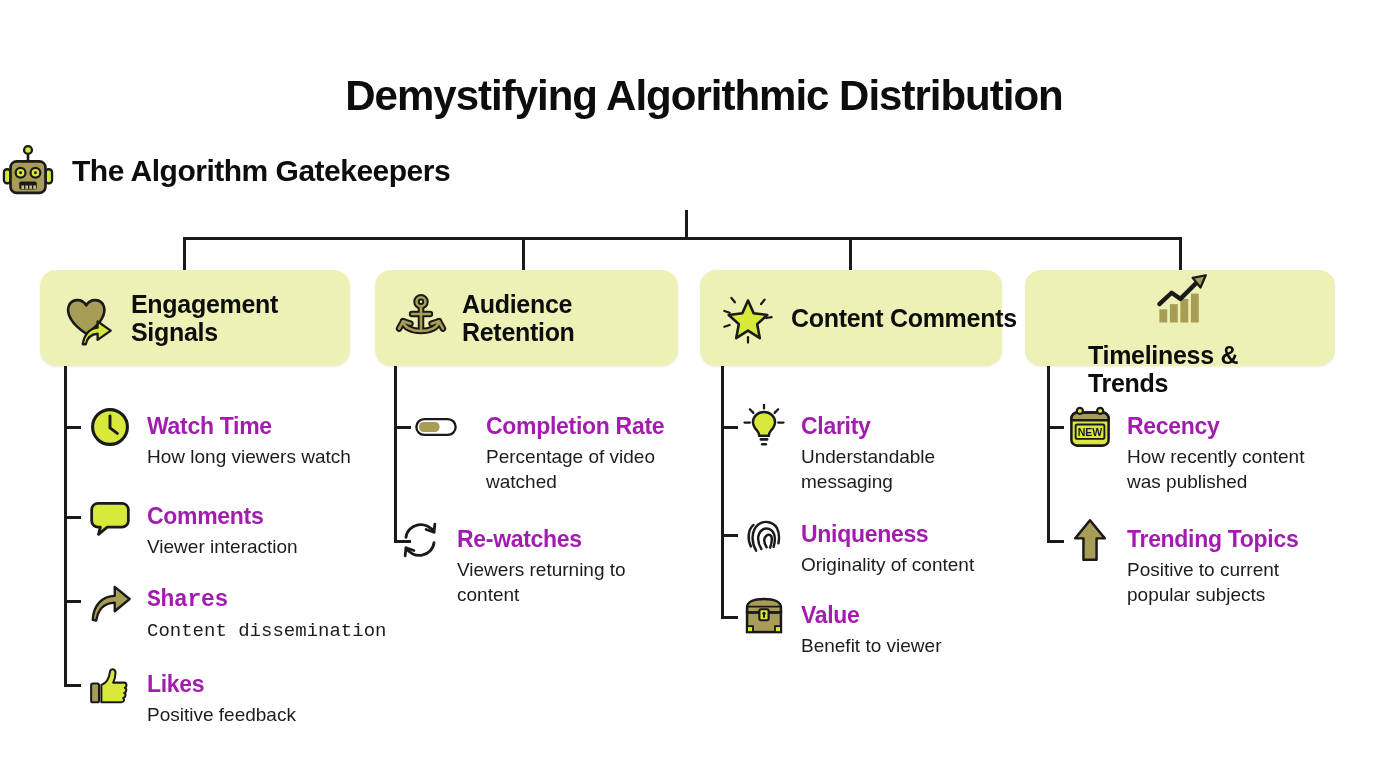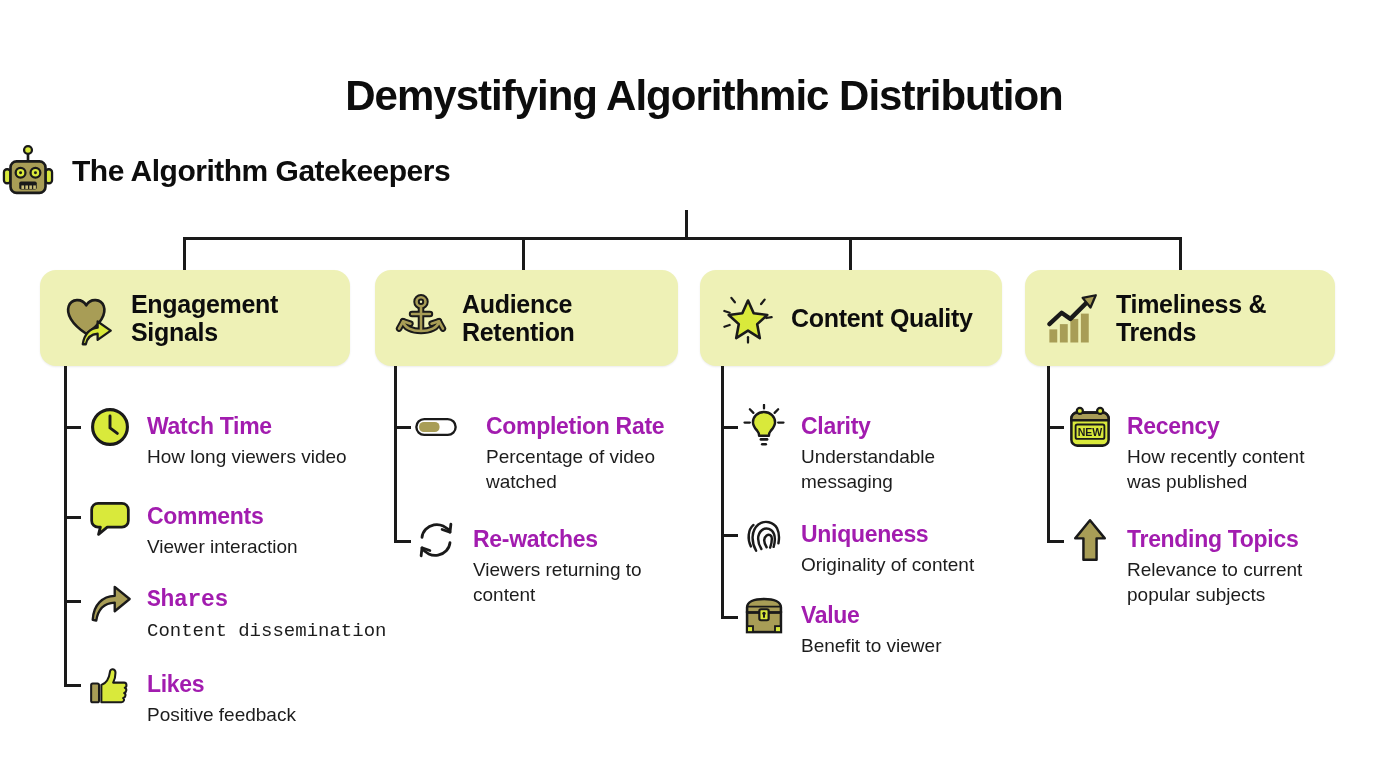--- a/index.html
+++ b/index.html
@@ -110,24 +110,24 @@
         <g stroke="#1a1a1a" stroke-width="2.6" stroke-linecap="round">
           <line x1="5" y1="24" x2="11" y2="26"></line>
           <line x1="13" y1="9" x2="17" y2="14"></line>
           <line x1="51" y1="11" x2="47" y2="16"></line>
           <line x1="59" y1="31" x2="53" y2="32"></line>
           <line x1="5" y1="42" x2="11" y2="40"></line>
           <line x1="32" y1="60" x2="32" y2="54"></line>
         </g>
       </svg>
     </span>
-    <span class="branch-label b3-label">Content Quality</span>
-  </div>
-
-  <div class="branch-box" style="left:1025px;width:310px;">
+    <span class="branch-label b3-label">Content Comments</span>
+  </div>
+
+  <div class="branch-box" style="left:1025px;width:310px;flex-direction:column;">
     <span>
       <svg width="56" height="56" viewBox="0 0 64 64">
         <rect x="5" y="45" width="9" height="15" fill="#a89d56"></rect>
         <rect x="17" y="39" width="9" height="21" fill="#a89d56"></rect>
         <rect x="29" y="33" width="9" height="27" fill="#a89d56"></rect>
         <rect x="41" y="27" width="9" height="33" fill="#a89d56"></rect>
         <polyline points="5,39 19,26 29,33 47,15" fill="none" stroke="#1a1a1a" stroke-width="5" stroke-linecap="round" stroke-linejoin="round"></polyline>
         <polygon points="43,9 58,6 52,20" fill="#a89d56" stroke="#1a1a1a" stroke-width="2.6" stroke-linejoin="round"></polygon>
       </svg>
     </span>
@@ -155,21 +155,21 @@
 
   <div class="item w1" style="left:88px;top:405px;">
     <span class="item-icon">
       <svg width="44" height="44" viewBox="0 0 48 48">
         <circle cx="24" cy="24" r="19" fill="#d9e93b" stroke="#1a1a1a" stroke-width="3.4"></circle>
         <path d="M24 12 L24 25 L32 31" fill="none" stroke="#1a1a1a" stroke-width="3.2" stroke-linecap="round" stroke-linejoin="round"></path>
       </svg>
     </span>
     <div>
       <div class="item-title">Watch Time</div>
-      <div class="item-desc">How long viewers video</div>
+      <div class="item-desc">How long viewers watch</div>
     </div>
   </div>
 
   <div class="item w1" style="left:88px;top:495px;">
     <span class="item-icon">
       <svg width="44" height="44" viewBox="0 0 48 48">
         <path d="M11 9 H37 C40.9 9 44 12.1 44 16 V28 C44 31.9 40.9 35 37 35 H21 L11.5 43 L13.5 35 H11 C7.1 35 4 31.9 4 28 V16 C4 12.1 7.1 9 11 9 Z" fill="#d9e93b" stroke="#1a1a1a" stroke-width="3" stroke-linejoin="round"></path>
       </svg>
     </span>
     <div>
@@ -209,21 +209,21 @@
         <rect x="3" y="4" width="50" height="20" rx="10" fill="#ffffff" stroke="#1a1a1a" stroke-width="3"></rect>
         <rect x="6.5" y="7.5" width="26" height="13" rx="6" fill="#a89d56"></rect>
       </svg>
     </span>
     <div>
       <div class="item-title">Completion Rate</div>
       <div class="item-desc">Percentage of video watched</div>
     </div>
   </div>
 
-  <div class="item w2" style="left:414px;top:518px;">
+  <div class="item w2" style="left:398px;top:518px;">
     <span class="item-icon">
       <svg width="42" height="42" viewBox="0 0 48 48" fill="none" stroke="#1a1a1a" stroke-width="3.2" stroke-linecap="round" stroke-linejoin="round">
         <path d="M8 21 A17 16 0 0 1 40 15"></path>
         <path d="M40 15 L41 6 M40 15 L31 12"></path>
         <path d="M40 27 A17 16 0 0 1 8 33"></path>
         <path d="M8 33 L7 42 M8 33 L17 36"></path>
       </svg>
     </span>
     <div>
       <div class="item-title">Re-watches</div>
@@ -304,17 +304,17 @@
   </div>
 
   <div class="item w4" style="left:1068px;top:518px;">
     <span class="item-icon">
       <svg width="40" height="46" viewBox="0 0 44 56">
         <polygon points="22,4 40,26 30,26 30,52 14,52 14,26 4,26" fill="#a89d56" stroke="#1a1a1a" stroke-width="3" stroke-linejoin="round"></polygon>
       </svg>
     </span>
     <div>
       <div class="item-title">Trending Topics</div>
-      <div class="item-desc">Relevance to current popular subjects</div>
+      <div class="item-desc">Positive to current popular subjects</div>
     </div>
   </div>
 
 </div>
 
 </body></html>

